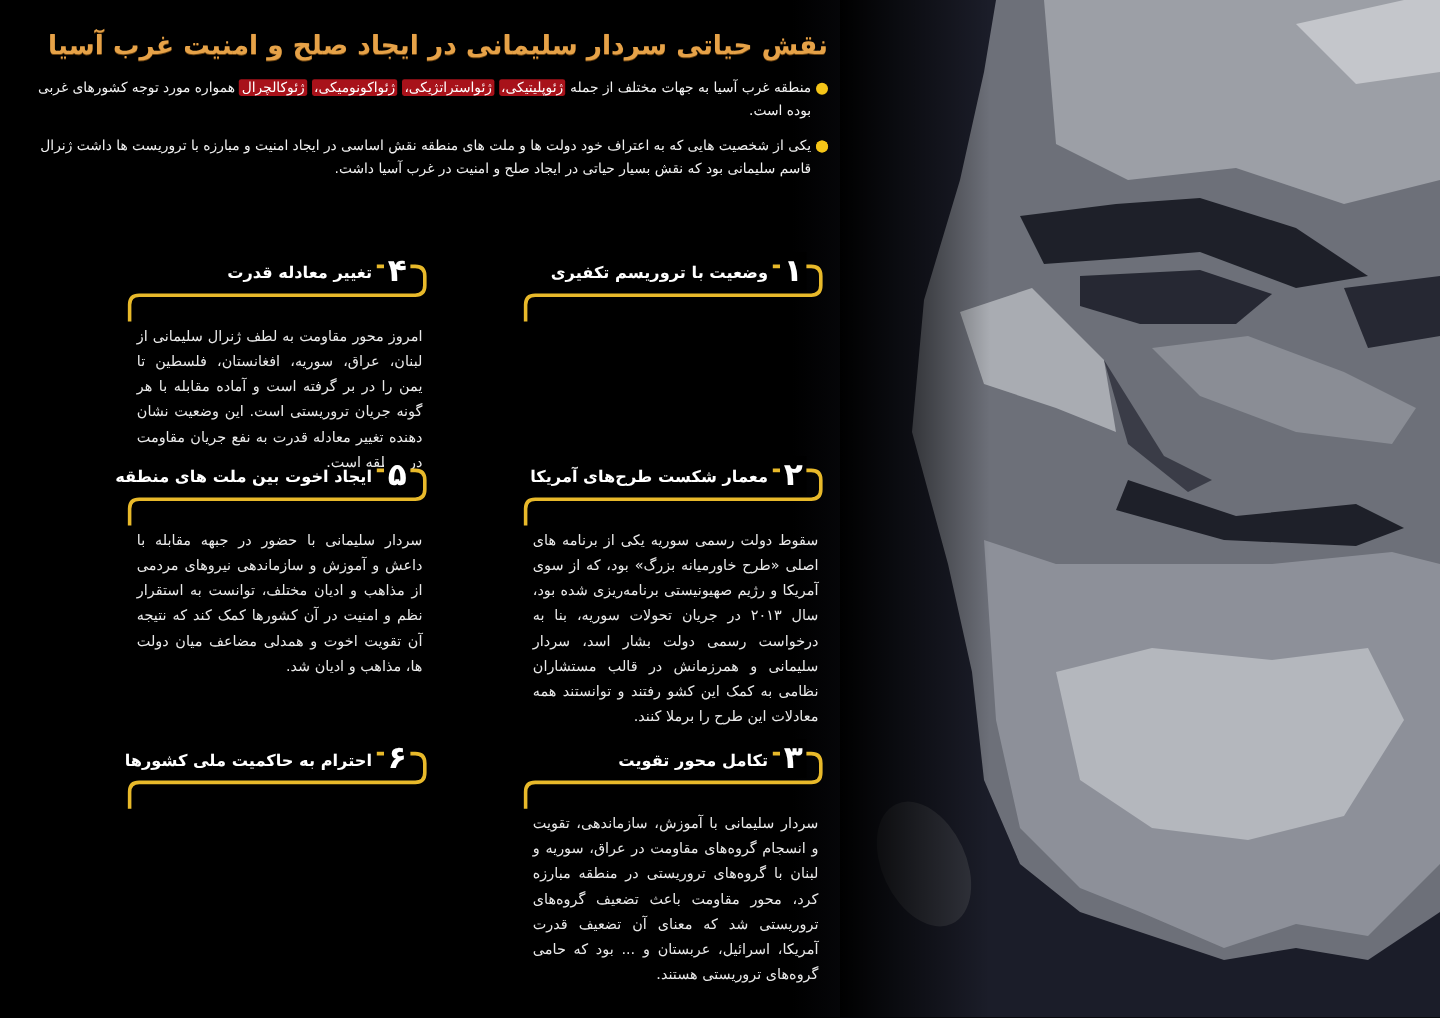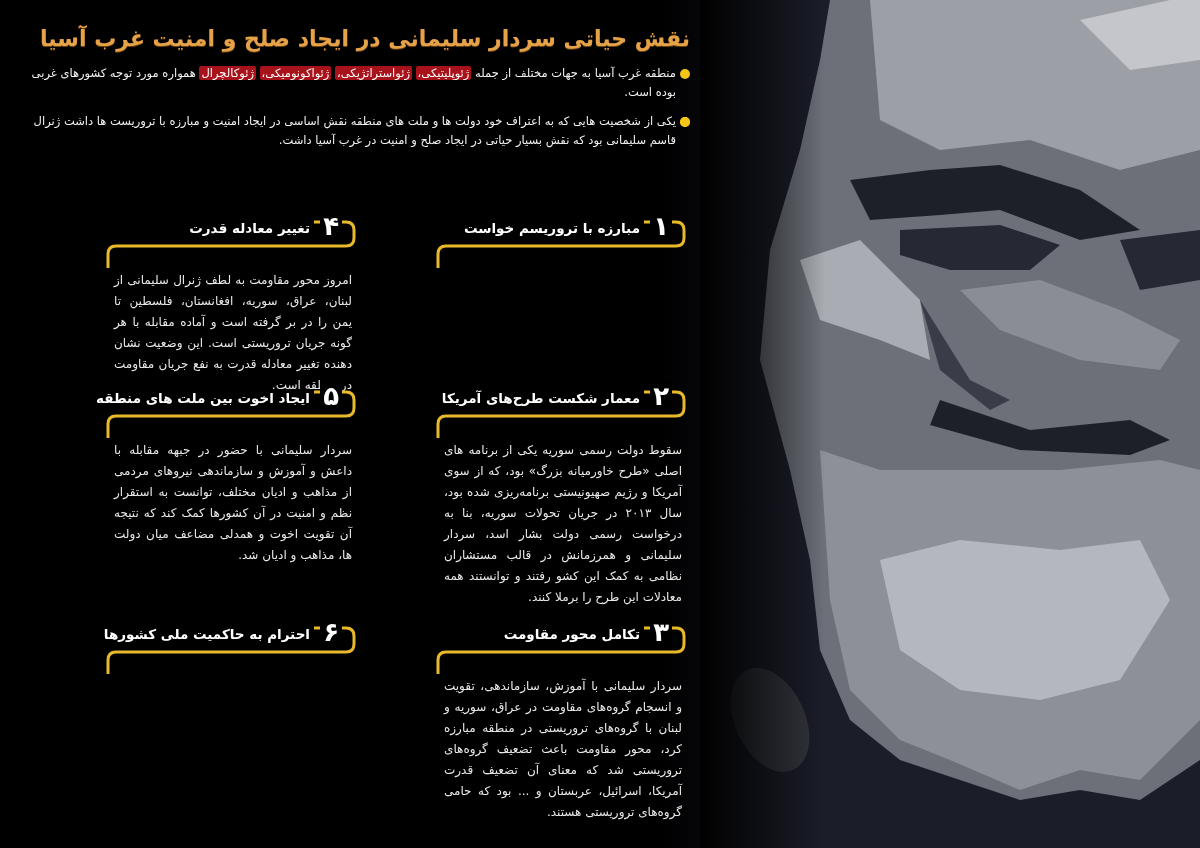--- a/index.html
+++ b/index.html
@@ -85,42 +85,42 @@
       <span>یکی از شخصیت هایی که به اعتراف خود دولت ها و ملت های منطقه نقش اساسی در ایجاد امنیت و مبارزه با تروریست ها داشت ژنرال قاسم سلیمانی بود که نقش بسیار حیاتی در ایجاد صلح و امنیت در غرب آسیا داشت.</span>
     </p>
   </div>
 
   <div class="card" style="left:436px; top:214px;">
     <div class="head">
       <svg class="frame" viewBox="0 0 250 56">
         <path d="M208 8 L240 8 Q248 8 248 16 L248 24 Q248 32 240 32 L10 32 Q2 32 2 40 L2 54" fill="none" stroke="#e8b92a" stroke-width="3"></path>
       </svg>
       <span class="num">۱</span>
-      <span class="htitle">مبارزه با تروریسم خواست</span>
+      <span class="htitle">وضعیت با تروریسم تکفیری</span>
     </div>
   </div>
 
   <div class="card" style="left:436px; top:384px;">
     <div class="head">
       <svg class="frame" viewBox="0 0 250 56">
         <path d="M208 8 L240 8 Q248 8 248 16 L248 24 Q248 32 240 32 L10 32 Q2 32 2 40 L2 54" fill="none" stroke="#e8b92a" stroke-width="3"></path>
       </svg>
       <span class="num">۲</span>
       <span class="htitle">معمار شکست طرح‌های آمریکا</span>
     </div>
     <p class="body">سقوط دولت رسمی سوریه یکی از برنامه های اصلی «طرح خاورمیانه بزرگ» بود، که از سوی آمریکا و رژیم صهیونیستی برنامه‌ریزی شده بود، سال ۲۰۱۳ در جریان تحولات سوریه، بنا به درخواست رسمی دولت بشار اسد، سردار سلیمانی و همرزمانش در قالب مستشاران نظامی به کمک این کشو رفتند و توانستند همه معادلات این طرح را برملا کنند.</p>
   </div>
 
   <div class="card" style="left:436px; top:620px;">
     <div class="head">
       <svg class="frame" viewBox="0 0 250 56">
         <path d="M208 8 L240 8 Q248 8 248 16 L248 24 Q248 32 240 32 L10 32 Q2 32 2 40 L2 54" fill="none" stroke="#e8b92a" stroke-width="3"></path>
       </svg>
       <span class="num">۳</span>
-      <span class="htitle">تکامل محور مقاومت</span>
+      <span class="htitle">تکامل محور تقویت</span>
     </div>
     <p class="body">سردار سلیمانی با آموزش، سازماندهی، تقویت و انسجام گروه‌های مقاومت در عراق، سوریه و لبنان با گروه‌های تروریستی در منطقه مبارزه کرد، محور مقاومت باعث تضعیف گروه‌های تروریستی شد که معنای آن تضعیف قدرت آمریکا، اسرائیل، عربستان و ... بود که حامی گروه‌های تروریستی هستند.</p>
   </div>
 
   <div class="card" style="left:106px; top:214px;">
     <div class="head">
       <svg class="frame" viewBox="0 0 250 56">
         <path d="M208 8 L240 8 Q248 8 248 16 L248 24 Q248 32 240 32 L10 32 Q2 32 2 40 L2 54" fill="none" stroke="#e8b92a" stroke-width="3"></path>
       </svg>
       <span class="num">۴</span>

